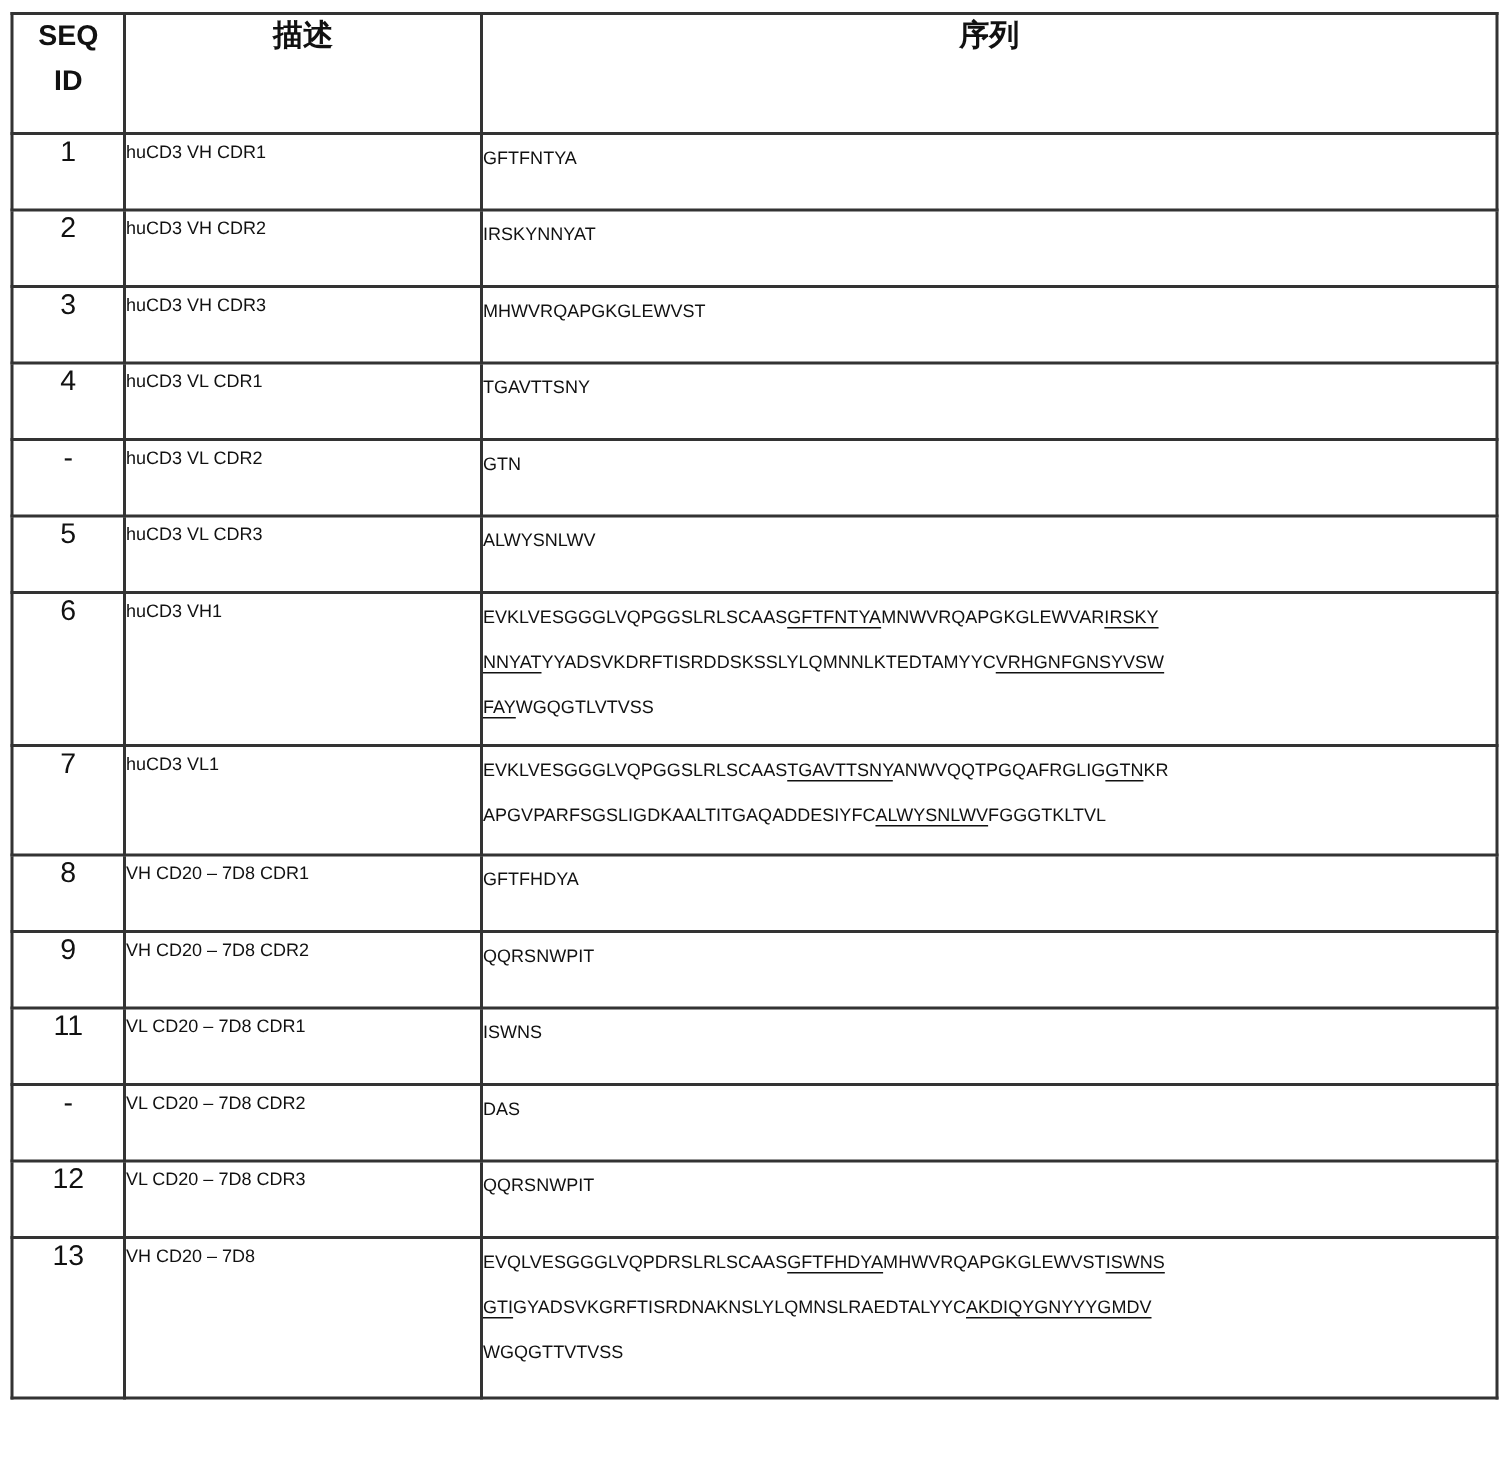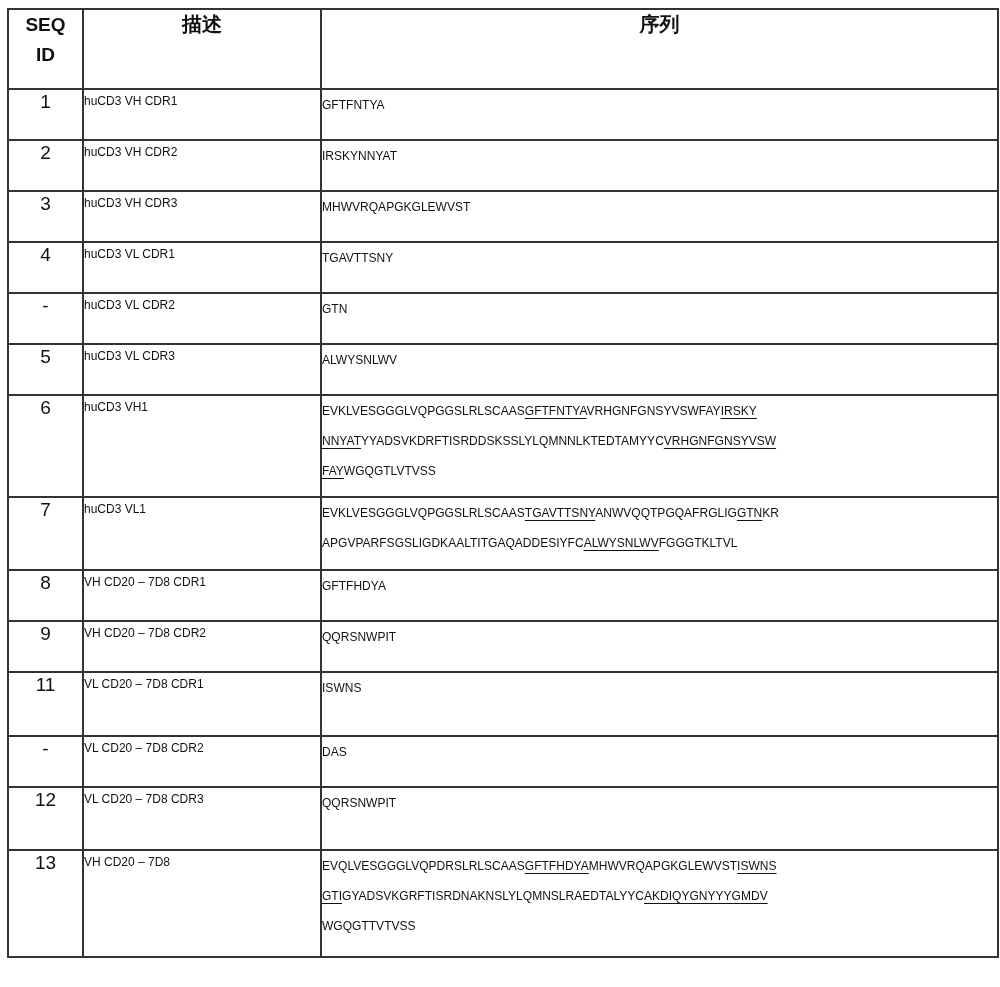--- a/index.html
+++ b/index.html
@@ -83,21 +83,21 @@
         <td class="id">5</td>
         <td class="desc">huCD3 VL CDR3</td>
         <td class="seq">
           <span class="line"><span>ALWYSNLWV</span></span>
         </td>
       </tr>
       <tr style="height: 102px;">
         <td class="id">6</td>
         <td class="desc">huCD3 VH1</td>
         <td class="seq">
-          <span class="line"><span>EVKLVESGGGLVQPGGSLRLSCAAS</span><span class="u">GFTFNTYA</span><span>VRHGNFGNSYVSWFAY</span><span class="u">IRSKY</span></span>
+          <span class="line"><span>EVKLVESGGGLVQPGGSLRLSCAAS</span><span class="u">GFTFNTYA</span><span>MNWVRQAPGKGLEWVAR</span><span class="u">IRSKY</span></span>
           <span class="line"><span class="u">NNYAT</span><span>YYADSVKDRFTISRDDSKSSLYLQMNNLKTEDTAMYYC</span><span class="u">VRHGNFGNSYVSW</span></span>
           <span class="line"><span class="u">FAY</span><span>WGQGTLVTVSS</span></span>
         </td>
       </tr>
       <tr style="height: 73px;">
         <td class="id">7</td>
         <td class="desc">huCD3 VL1</td>
         <td class="seq">
           <span class="line"><span>EVKLVESGGGLVQPGGSLRLSCAAS</span><span class="u">TGAVTTSNY</span><span>ANWVQQTPGQAFRGLIG</span><span class="u">GTN</span><span>KR</span></span>
           <span class="line"><span>APGVPARFSGSLIGDKAALTITGAQADDESIYFC</span><span class="u">ALWYSNLWV</span><span>FGGGTKLTVL</span></span>
@@ -110,35 +110,35 @@
           <span class="line"><span>GFTFHDYA</span></span>
         </td>
       </tr>
       <tr style="height: 51px;">
         <td class="id">9</td>
         <td class="desc">VH CD20 – 7D8 CDR2</td>
         <td class="seq">
           <span class="line"><span>QQRSNWPIT</span></span>
         </td>
       </tr>
-      <tr style="height: 64px;">
+      <tr style="height: 51px;">
         <td class="id">11</td>
         <td class="desc">VL CD20 – 7D8 CDR1</td>
         <td class="seq">
           <span class="line"><span>ISWNS</span></span>
         </td>
       </tr>
       <tr style="height: 51px;">
         <td class="id">-</td>
         <td class="desc">VL CD20 – 7D8 CDR2</td>
         <td class="seq">
           <span class="line"><span>DAS</span></span>
         </td>
       </tr>
-      <tr style="height: 63px;">
+      <tr style="height: 51px;">
         <td class="id">12</td>
         <td class="desc">VL CD20 – 7D8 CDR3</td>
         <td class="seq">
           <span class="line"><span>QQRSNWPIT</span></span>
         </td>
       </tr>
       <tr style="height: 107px; margin-top: 29px;">
         <td class="id">13</td>
         <td class="desc">VH CD20 – 7D8</td>
         <td class="seq">

